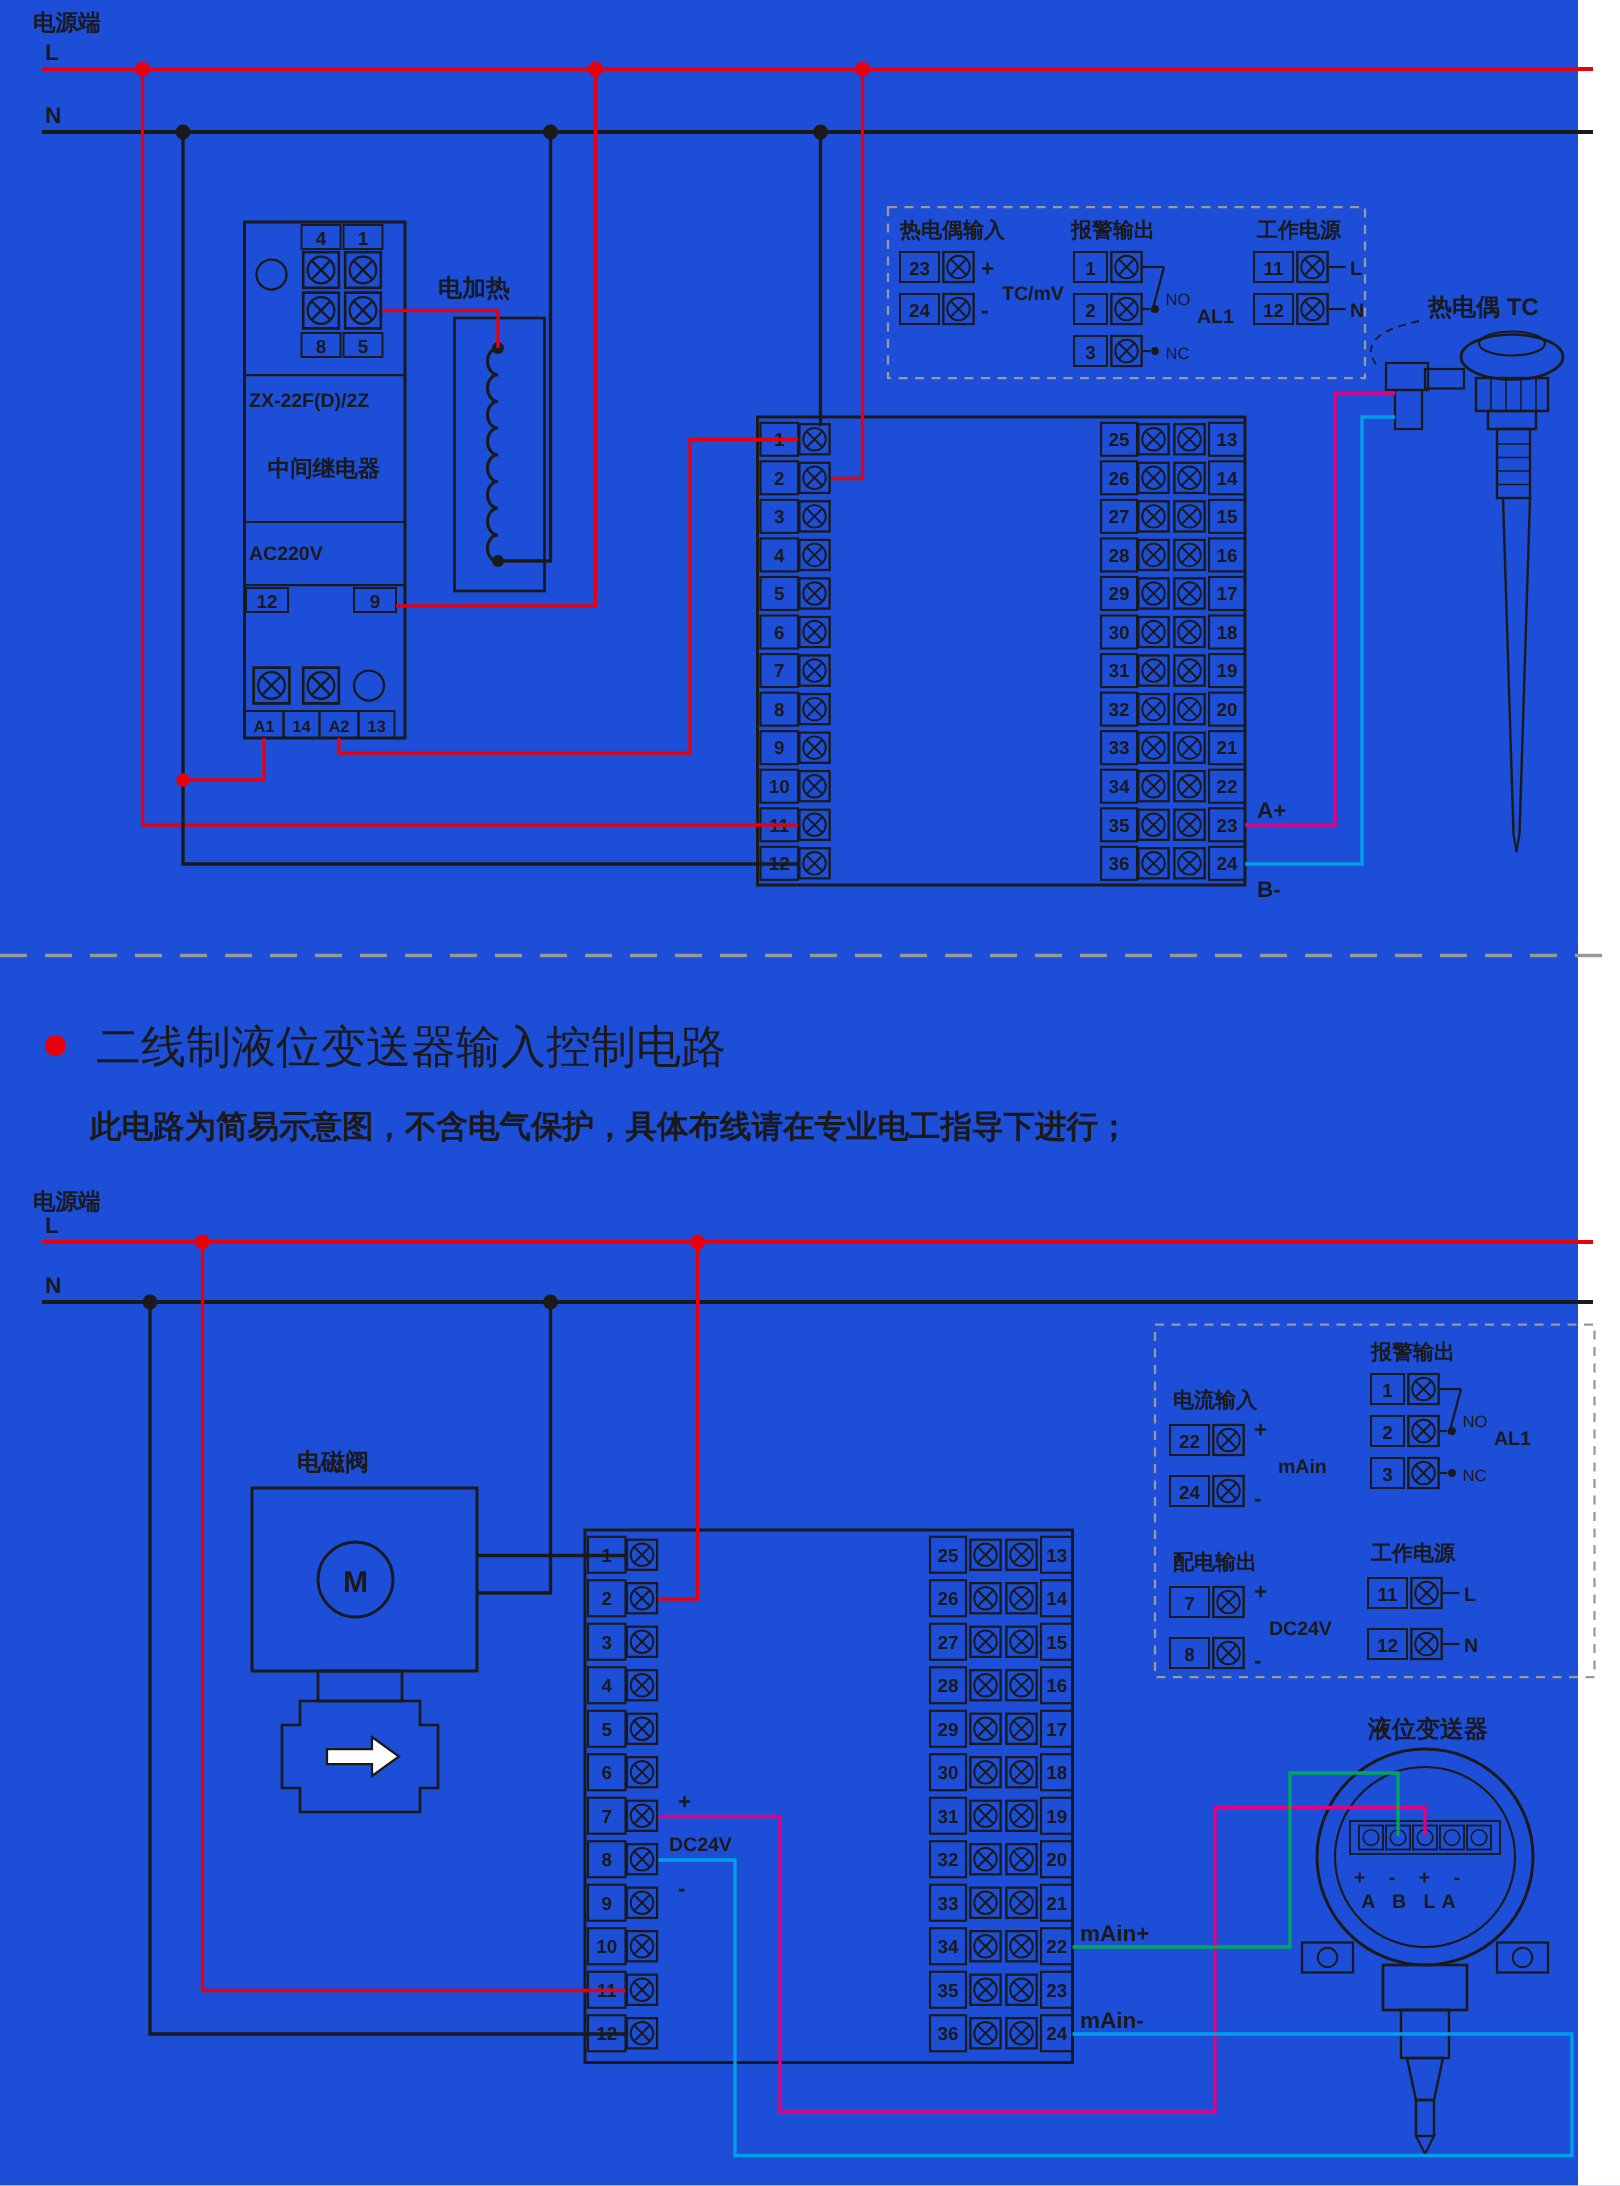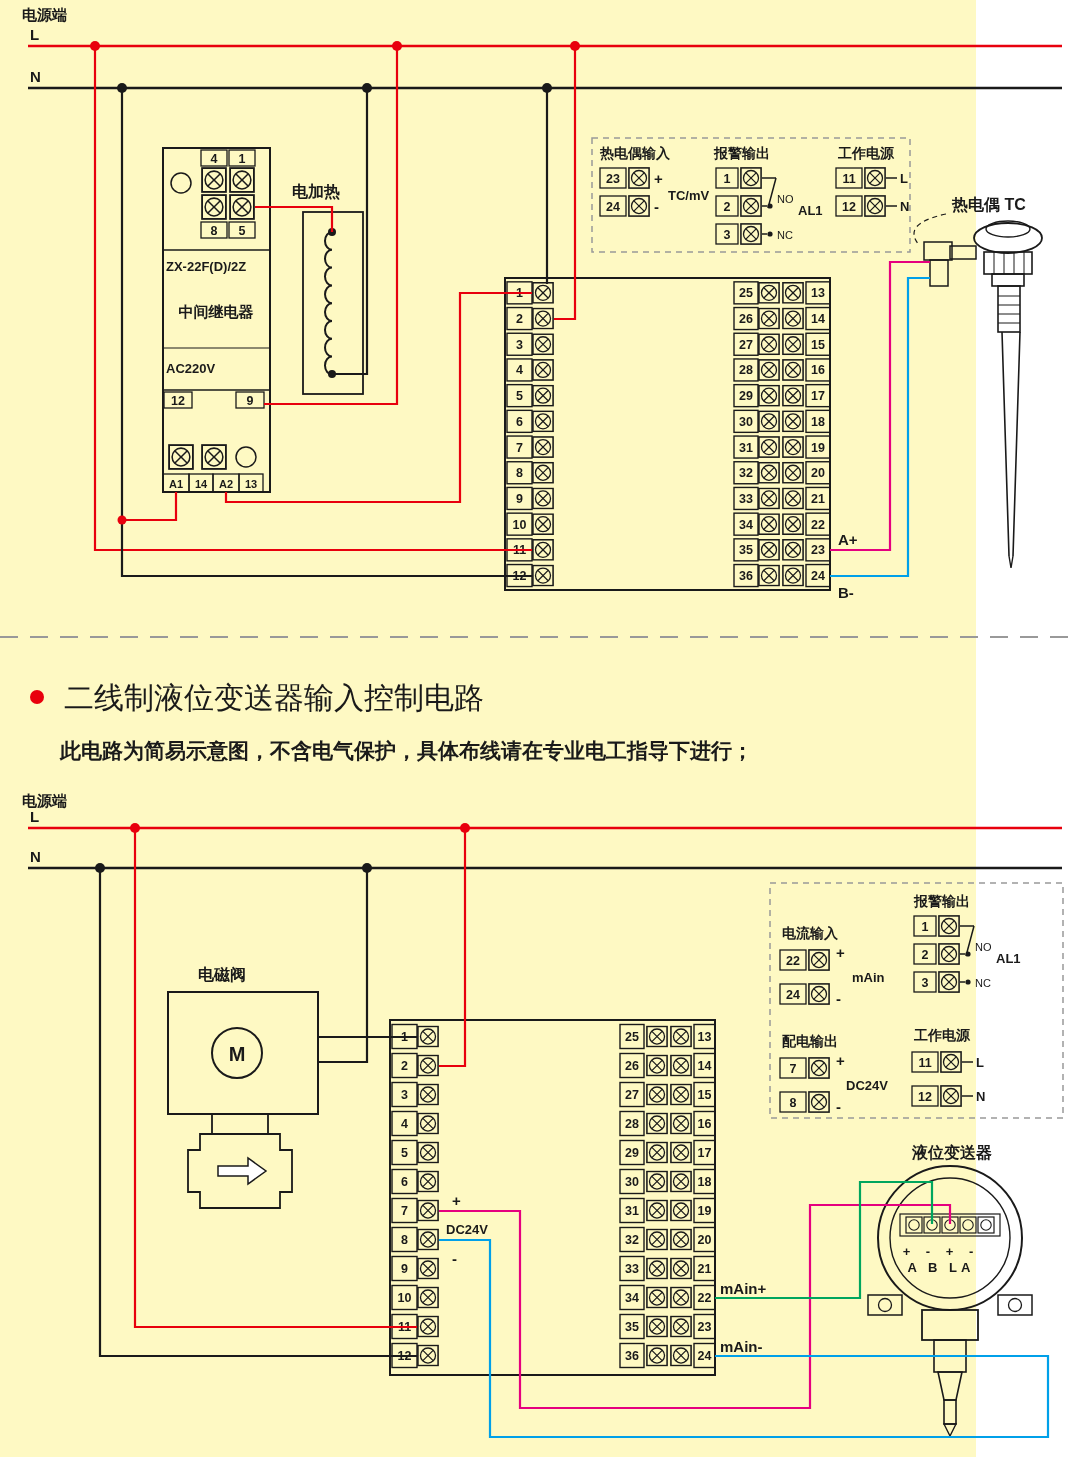--- a/index.html
+++ b/index.html
@@ -1,16 +1,16 @@
 <!DOCTYPE html>
 <html><head>
 <meta charset="utf-8">
 <style>
   html,body{margin:0;padding:0;background:#ffffff;}
-  .page{width:976px;height:1457px;position:relative;background:#fef9c3;
+  .page{width:1052px;height:1457px;position:relative;background:#1d4ed8;
         font-family:"Liberation Sans","DejaVu Sans",sans-serif;}
   svg text{font-family:"Liberation Sans","DejaVu Sans",sans-serif;fill:#1a1a1a;}
   .t-num{font-size:12.5px;font-weight:bold;}
   .t-small{font-size:11px;font-weight:bold;}
   .t-label{font-size:15px;font-weight:bold;}
   .t-title{font-size:14px;font-weight:bold;}
   .t-note{font-size:13px;font-weight:bold;}
   .t-big{font-size:16px;font-weight:bold;}
   .t-switch{font-size:11px;}
   .sec-title{font-size:30px;}

